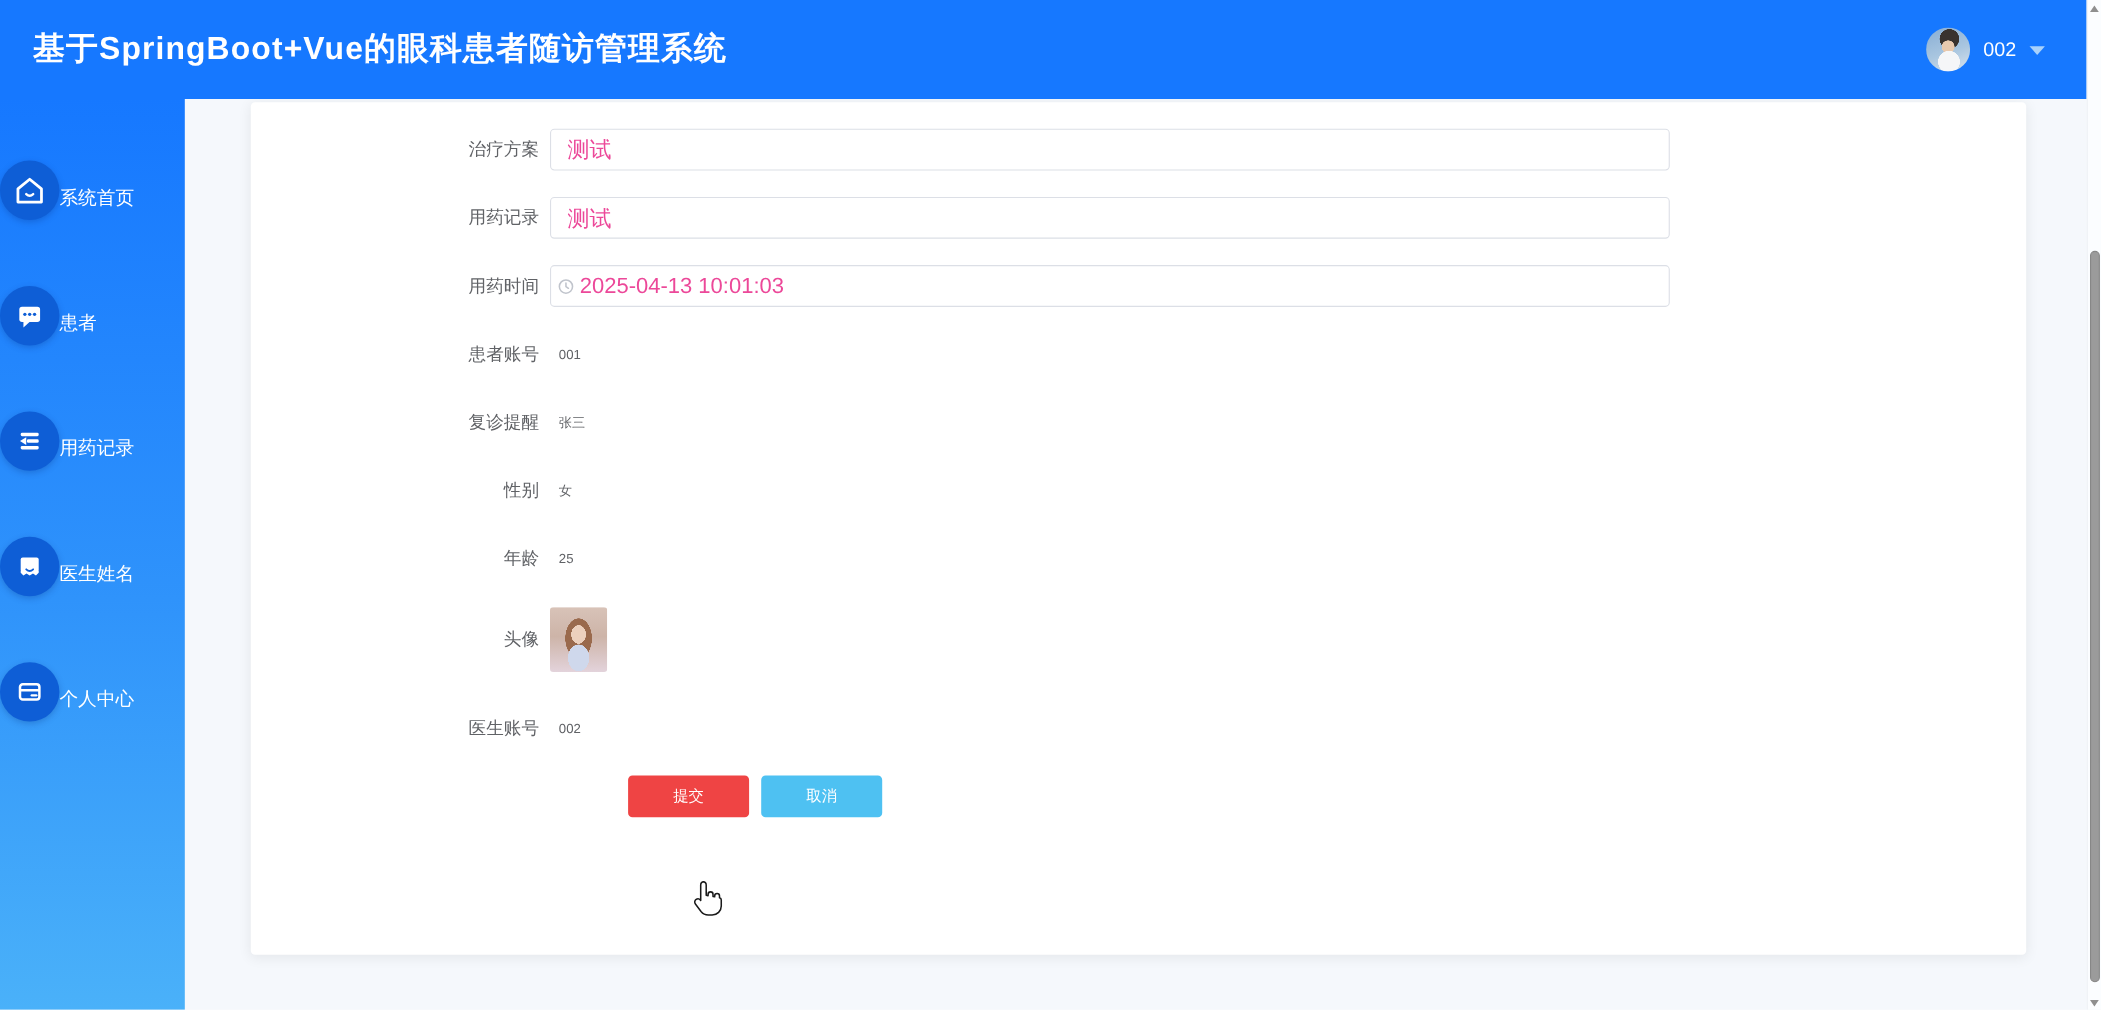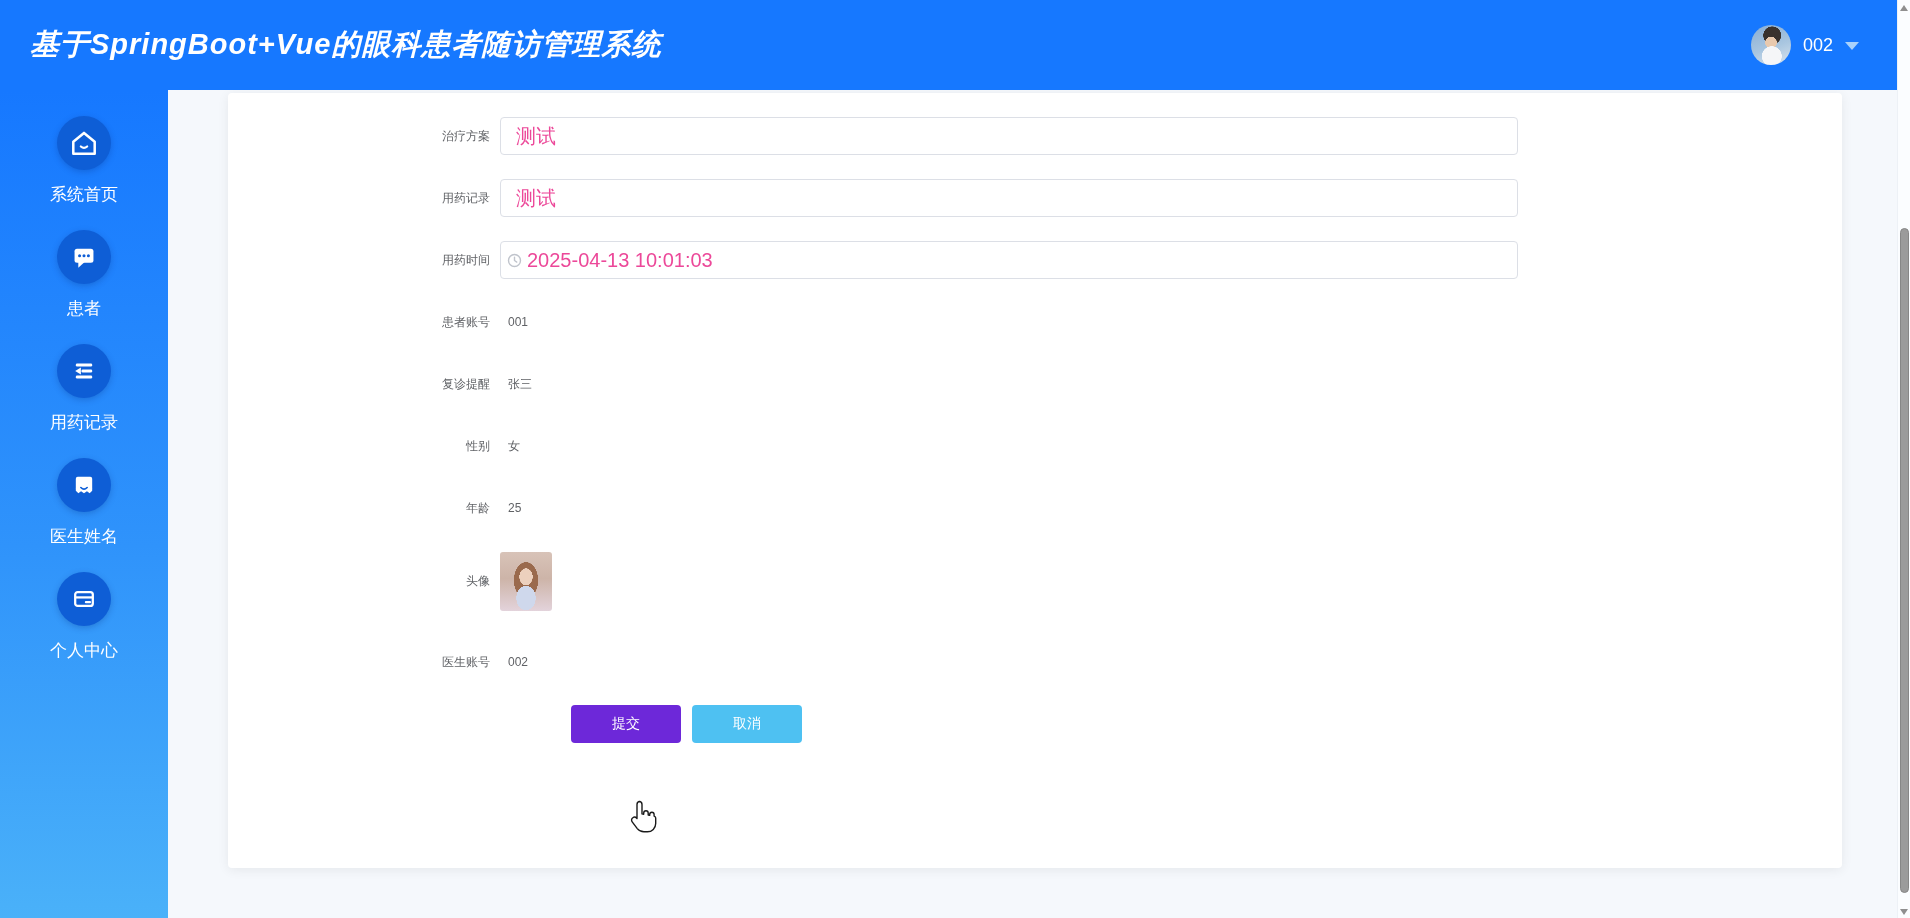--- a/index.html
+++ b/index.html
@@ -3,69 +3,69 @@
 <meta charset="utf-8">
 <style>
   * { margin:0; padding:0; box-sizing:border-box; }
   html,body { width:1910px; height:918px; overflow:hidden; }
   body { font-family:"Liberation Sans","DejaVu Sans",sans-serif; background:#f5f8fc; position:relative; }
 
   
   .header { position:absolute; top:0; left:0; width:1897px; height:90px; background:#1678ff;
             display:flex; align-items:center; justify-content:space-between;
             padding:0 38px 0 30px; z-index:5; }
-  .header-title { color:#ffffff; font-size:29px; font-weight:bold; letter-spacing:1px;font-style:italic; }
+  .header-title { color:#ffffff; font-size:29px; font-weight:bold; letter-spacing:1px; }
   .header-user { display:flex; align-items:center; gap:12px; cursor:pointer; }
   .header-avatar { width:40px; height:40px; border-radius:50%;
     background:
       radial-gradient(circle at 52% 78%, #f5f6f8 0 26%, rgba(0,0,0,0) 27%),
       radial-gradient(circle at 50% 44%, #e8c9ae 0 19%, rgba(0,0,0,0) 20%),
       radial-gradient(circle at 53% 26%, #39322e 0 24%, rgba(0,0,0,0) 25%),
       linear-gradient(160deg,#87add4 0%, #a9c6e0 55%, #d9e4ee 100%); }
   .header-username { color:#ffffff; font-size:18px; }
   .header-caret { width:0; height:0; border-left:7px solid transparent; border-right:7px solid transparent;
                   border-top:8px solid #a9d2fb; margin-top:2px; }
 
   
   .sidebar { position:absolute; top:90px; left:0; width:168px; height:828px;
              background:linear-gradient(180deg,#1678ff 0%, #2f93fb 55%, #4ab1f9 100%);
              padding-top:26px; z-index:4; }
-  .side-item { position:relative; height:114px; display:flex; flex-direction:column; align-items:center; cursor:pointer; }
+  .side-item { position:relative; height:114px; display:flex; flex-direction:row; align-items:center; cursor:pointer; }
   .icon-circle { width:54px; height:54px; border-radius:50%; background:#0e5ed6;
                  display:flex; align-items:center; justify-content:center;
                  box-shadow:0 2px 6px rgba(0,40,120,0.25); }
   .side-label { margin-top:13px; color:#ffffff; font-size:17px; white-space:nowrap; }
   .side-item.active .side-label { color:#e9f24a; }
   .notch { position:absolute; right:0; top:50%; transform:translateY(-58%); }
 
   
   .card { position:absolute; left:228px; top:93px; width:1614px; height:775px;
           background:#ffffff; border-radius:4px; box-shadow:0 2px 12px rgba(0,0,0,0.07);
           padding-top:24px; z-index:2; }
   .form-row { display:flex; align-items:center; margin-bottom:24px; }
   .form-label { width:272px; padding-right:10px; text-align:right;
-                font-size:12px; color:#606266; flex-shrink:0; }
+                font-size:16px; color:#606266; flex-shrink:0; }
   .text-input { width:1018px; height:38px; border:1px solid #dcdfe6; border-radius:4px;
                 padding:0 15px; font-size:20px; color:#ec4899; background:#fff; outline:none; }
   .dt-wrap { position:relative; }
   .dt-input { padding-left:26px; }
   .clock-icon { position:absolute; left:7px; top:12px; }
   .plain-value { font-size:12px; color:#606266; padding-left:8px; line-height:38px; height:38px; }
   .row-avatar { height:60px; margin-bottom:32px; }
   .row-avatar .form-label { align-self:center; }
   .patient-avatar { width:52px; height:59px; border-radius:3px;
     background:
       radial-gradient(ellipse 16px 20px at 50% 78%, #cfd8ec 0 60%, rgba(0,0,0,0) 61%),
       radial-gradient(ellipse 11px 14px at 50% 42%, #ecd0bd 0 60%, rgba(0,0,0,0) 61%),
       radial-gradient(ellipse 20px 30px at 50% 48%, #9a6a4d 0 60%, rgba(0,0,0,0) 61%),
       linear-gradient(180deg,#d8c3b8 0%, #cdb4a8 45%, #e3d3db 100%); }
   .button-row { display:flex; gap:11px; padding-left:343px; margin-top:22px; }
   .btn { width:110px; height:38px; border:none; border-radius:4px; color:#ffffff;
          font-size:14px; font-family:inherit; cursor:pointer; }
-  .btn-submit { background:#6d28d9;text-align:center; }
+  .btn-submit { background:#ef4444;text-align:center; }
   .btn-cancel { background:#4ec1f2; }
 
   
   .scroll-col { position:absolute; right:0; top:0; width:13px; height:918px;
                 background:#fbfdff; border-left:1px solid #edf1f6; z-index:6; }
   .scroll-up { position:absolute; top:5px; left:2px; width:0; height:0;
                border-left:4px solid transparent; border-right:4px solid transparent;
                border-bottom:6px solid #8f8f8f; }
   .scroll-down { position:absolute; bottom:3px; left:2px; width:0; height:0;
                  border-left:4px solid transparent; border-right:4px solid transparent;

